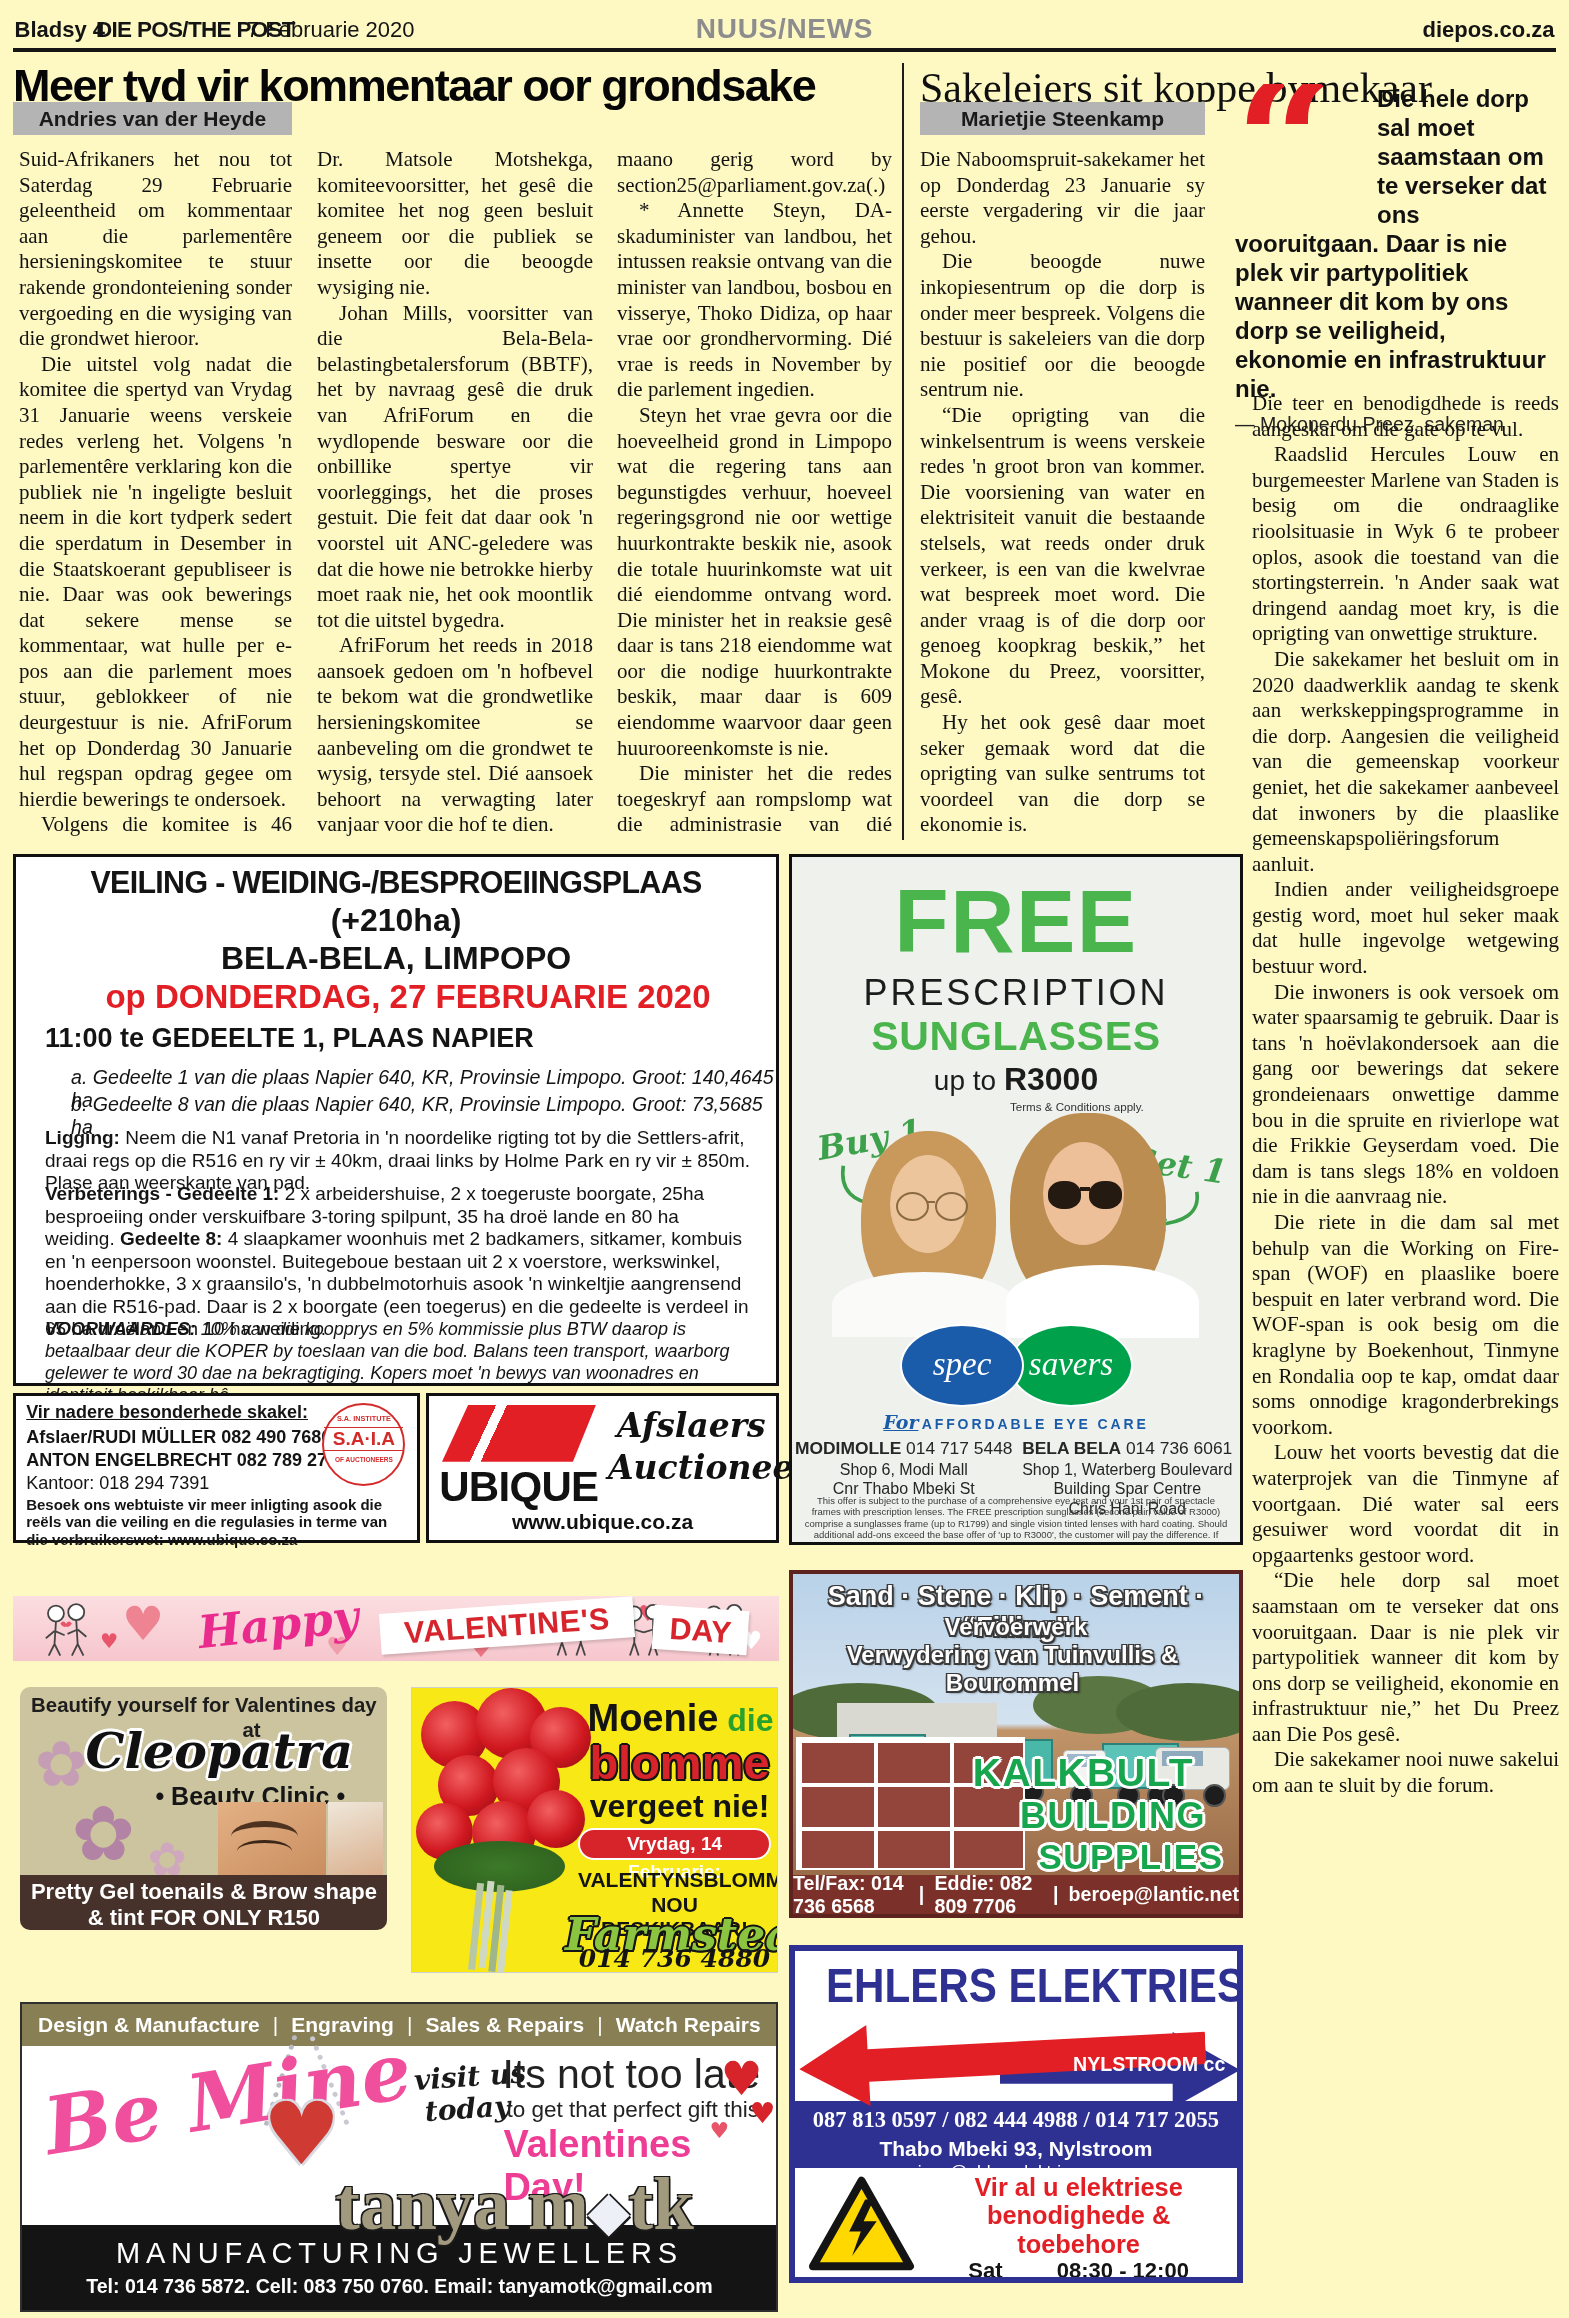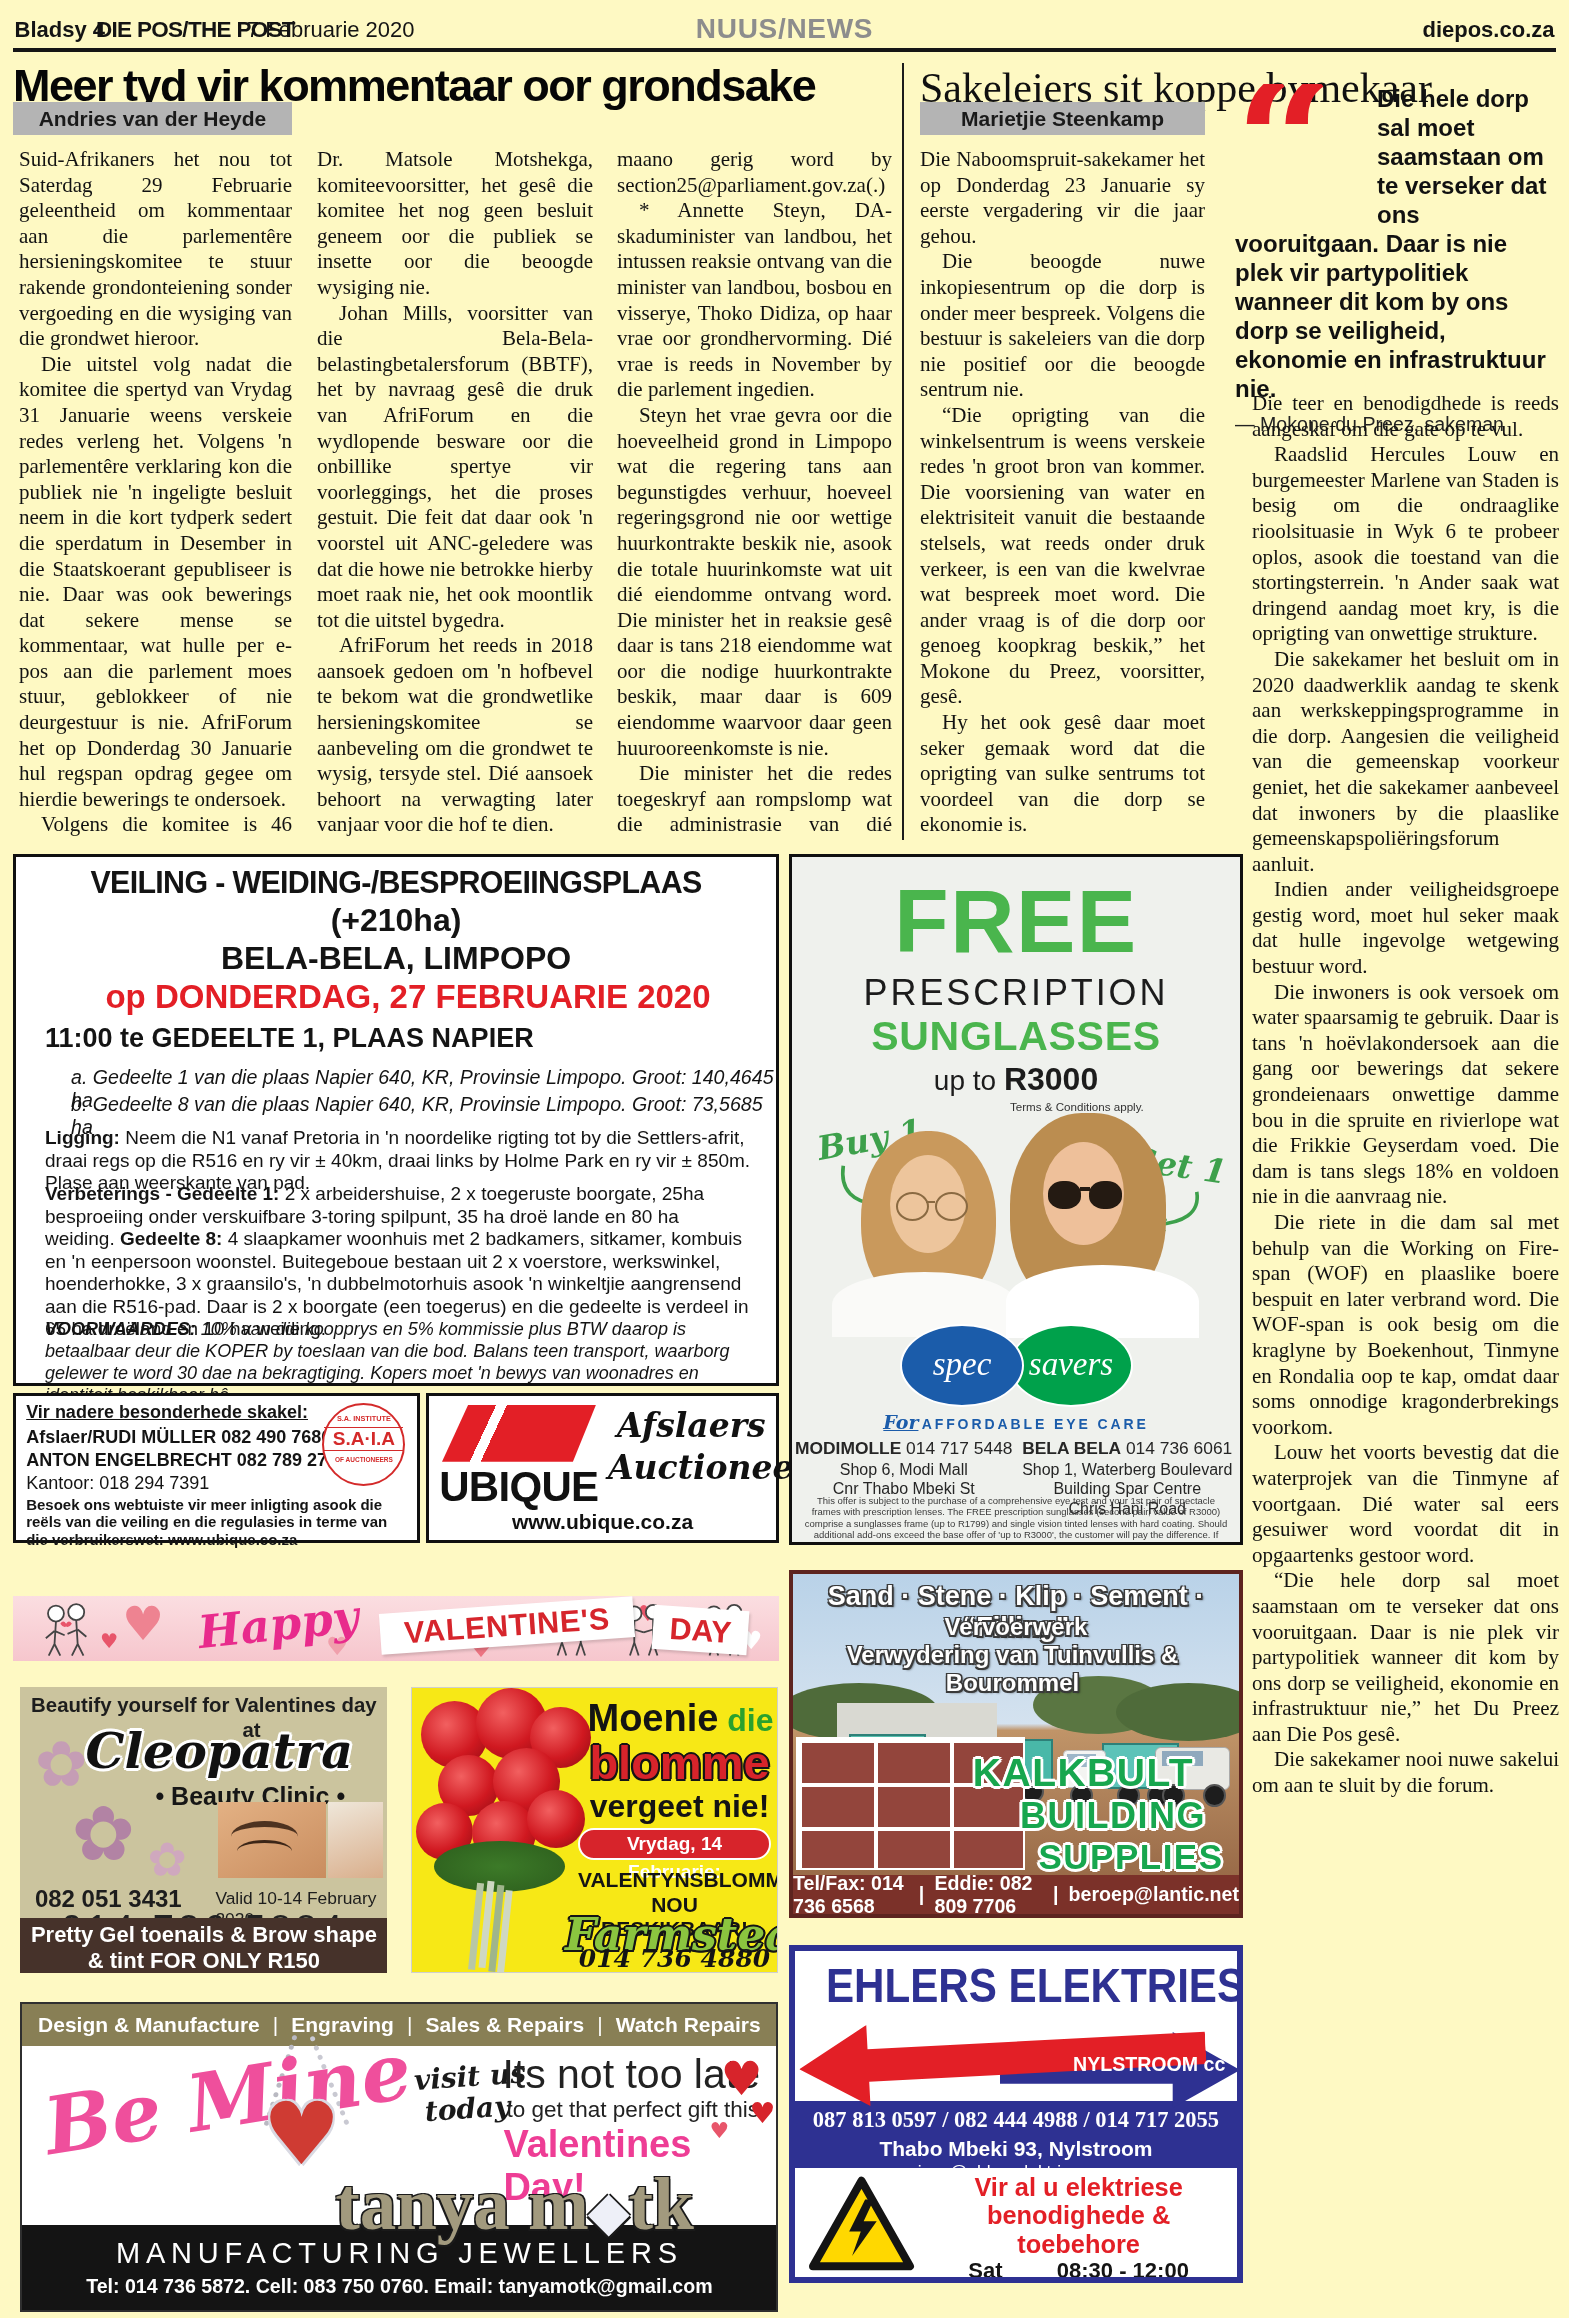--- a/index.html
+++ b/index.html
@@ -222,21 +222,21 @@
     </svg>
     <div class="abs script" style="left:185px;top:1.5px;font-size:45px;color:#e82b8c;transform:rotate(-6deg);">Happy</div>
     <div class="abs" style="left:367px;top:8.7px;width:254px;height:41px;background:#fff;transform:rotate(-4deg);box-shadow:1.5px 2.2px 2.9px rgba(0,0,0,.15);text-align:center;">
       <span class="sans" style="font-size:30.5px;font-weight:800;color:#d6252c;line-height:41px;letter-spacing:0.7px;">VALENTINE'S</span>
     </div>
     <div class="abs" style="left:640px;top:11.6px;width:95px;height:44px;background:#fff;transform:rotate(4deg);box-shadow:1.5px 2.2px 2.9px rgba(0,0,0,.15);text-align:center;">
       <span class="sans" style="font-size:30.5px;font-weight:800;color:#d6252c;line-height:44px;">DAY</span>
     </div>
   </div>
 
-  <div class="abs sans" style="left:20.4px;top:1687px;width:367px;height:286px;background:#cbc49e;overflow:hidden;">
+  <div class="abs sans" style="left:20.4px;top:1687px;width:367px;height:243px;background:#cbc49e;overflow:hidden;border-radius:10px;">
     <div class="abs" style="left:0;right:0;top:7.3px;text-align:center;font-size:20.4px;font-weight:bold;color:#1d1d1d;">Beautify yourself for Valentines day</div>
     <div class="abs" style="left:222px;top:32px;font-size:20.4px;font-weight:bold;color:#1d1d1d;">at</div>
     <div class="abs script outw" style="left:65px;top:35px;font-size:49px;color:#111;">Cleopatra</div>
     <div class="abs" style="left:135px;top:95px;font-size:25px;font-weight:800;color:#161616;">• Beauty Clinic •</div>
     <span class="abs" style="left:14.5px;top:41px;font-size:63px;color:#c59db5;font-family:'DejaVu Sans',sans-serif;">✿</span>
     <span class="abs" style="left:51px;top:102px;font-size:76px;color:#b283a4;font-family:'DejaVu Sans',sans-serif;">✿</span>
     <span class="abs" style="left:127px;top:145px;font-size:47px;color:#cfa8be;font-family:'DejaVu Sans',sans-serif;">✿</span>
     <div class="abs" style="left:198px;top:115px;width:108px;height:76px;background:linear-gradient(150deg,#e3b184,#c98d5f);overflow:hidden;">
       <div class="abs" style="left:13px;top:19px;width:67px;height:25px;border-top:6.5px solid #4d3220;border-radius:50%;"></div>
       <div class="abs" style="left:19px;top:38px;width:55px;height:19px;border-top:3.6px solid #3c2617;border-radius:50%;"></div>

